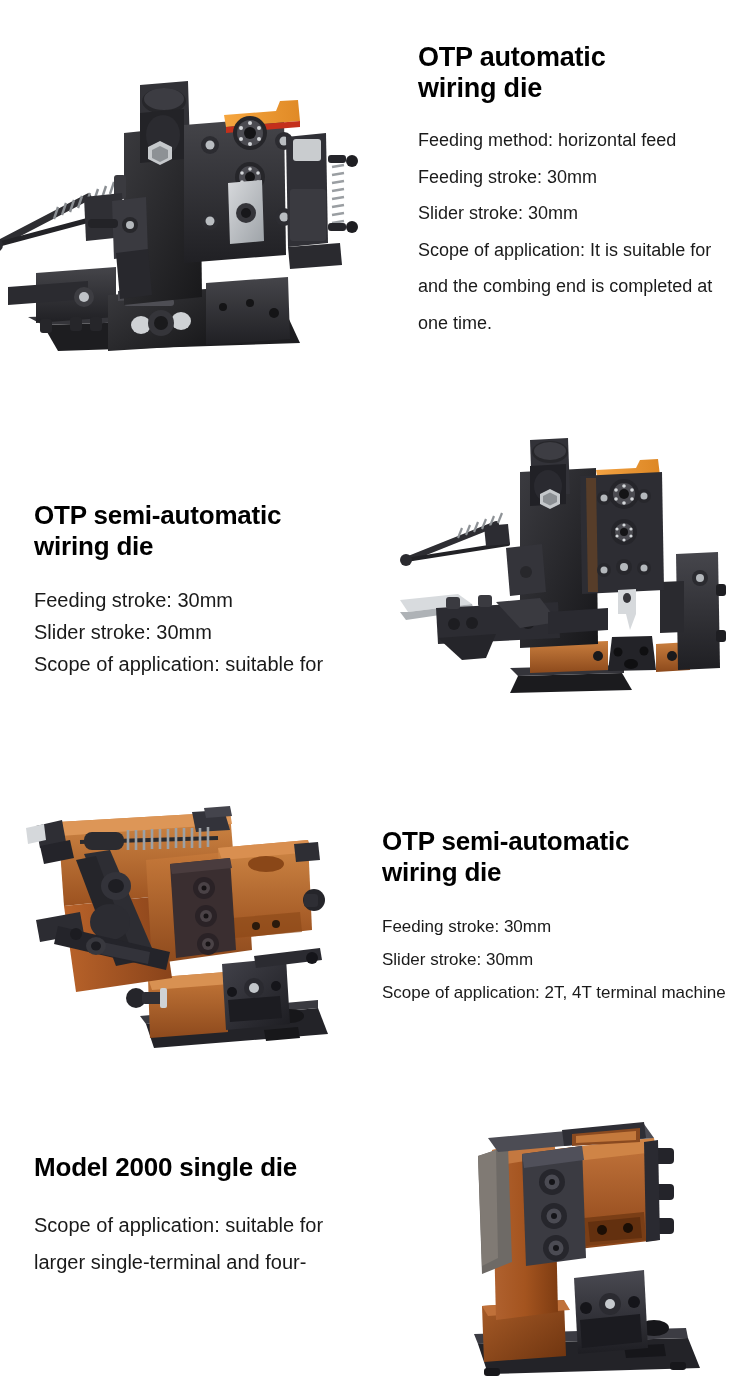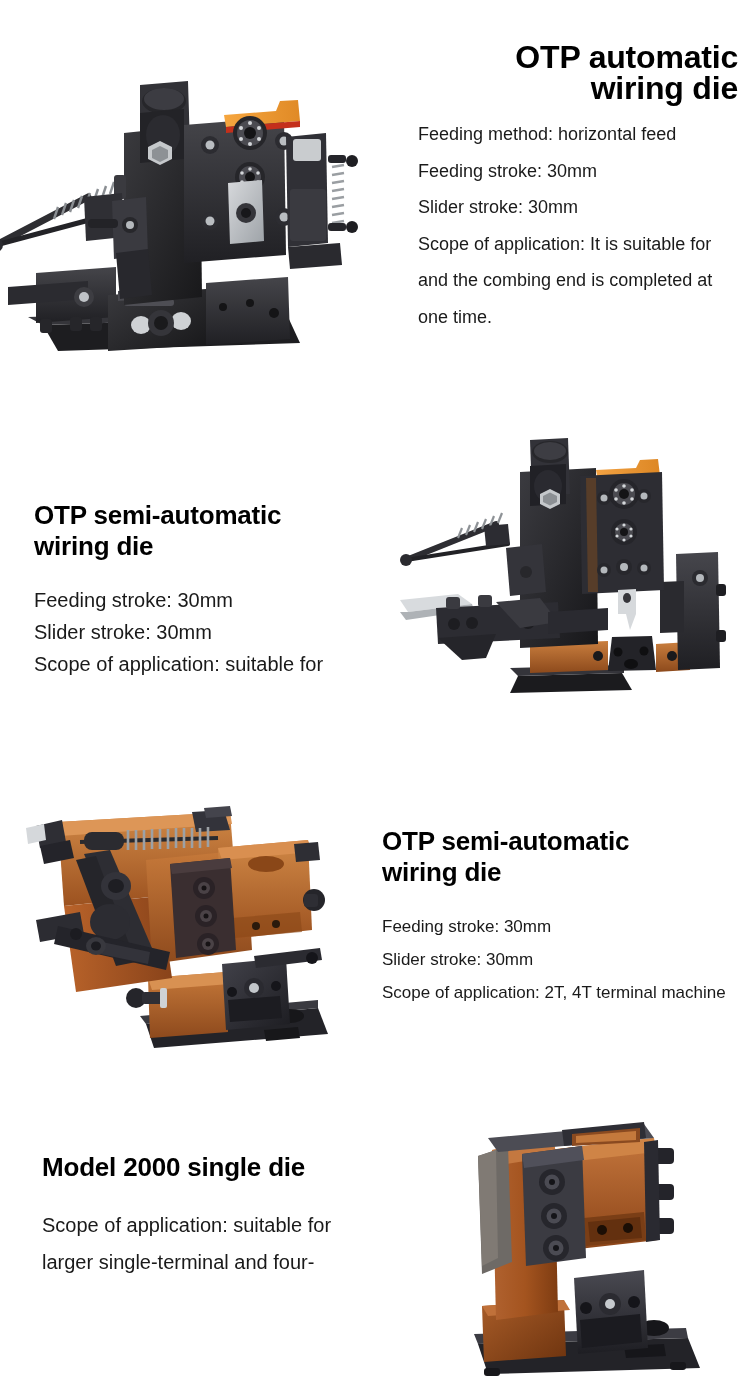--- a/index.html
+++ b/index.html
@@ -24,41 +24,41 @@
     color:#000;
     letter-spacing:-0.2px;
   }
   .body-line{
     color:#1a1a1a;
     white-space:nowrap;
   }
 
   
   #sec1-text{left:418px;top:42px;width:320px;}
-  #sec1-text h2.heading{font-size:32px;line-height:31px;text-align:right;}
-  #sec1-text .body{margin-top:12px;}
+  #sec1-text h2.heading{font-size:27px;line-height:31px;}
+  #sec1-text .body{margin-top:18px;}
   #sec1-text .body-line{font-size:18px;line-height:36.5px;}
   #sec1-img{left:-12px;top:55px;width:400px;height:320px;}
 
   
   #sec2-text{left:34px;top:500px;width:380px;}
   #sec2-text h2.heading{font-size:26px;line-height:31px;}
   #sec2-text .body{margin-top:22px;}
   #sec2-text .body-line{font-size:20px;line-height:32px;}
   #sec2-img{left:400px;top:432px;width:340px;height:270px;}
 
   
   #sec3-text{left:382px;top:826px;width:350px;}
   #sec3-text h2.heading{font-size:26px;line-height:31px;}
   #sec3-text .body{margin-top:22px;}
   #sec3-text .body-line{font-size:17px;line-height:33px;}
   #sec3-img{left:18px;top:802px;width:350px;height:255px;}
 
   
-  #sec4-text{left:42px;top:1152px;width:380px;}
+  #sec4-text{left:34px;top:1152px;width:380px;}
   #sec4-text h2.heading{font-size:26px;line-height:31px;}
   #sec4-text .body{margin-top:24px;}
   #sec4-text .body-line{font-size:20px;line-height:37px;}
   #sec4-img{left:448px;top:1112px;width:280px;height:275px;}
 
   svg{display:block;}
 </style>
 </head>
 <body>
 

